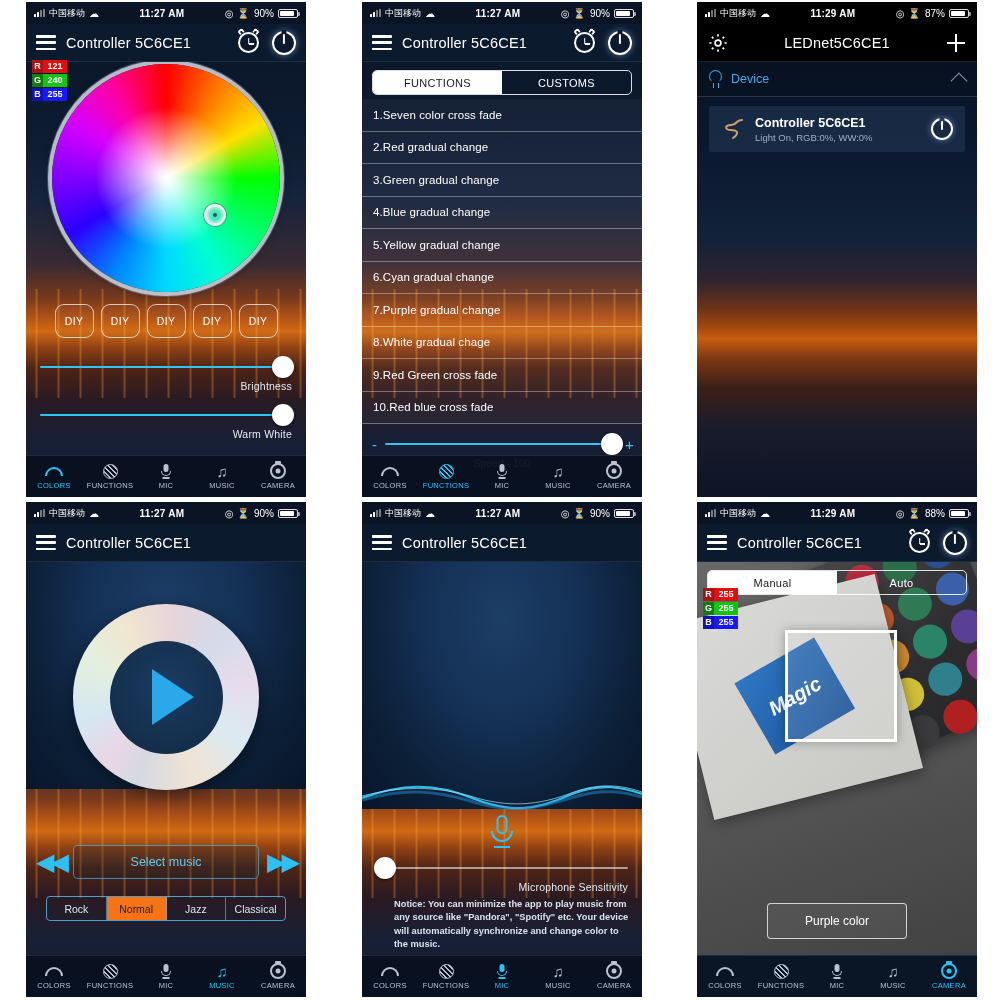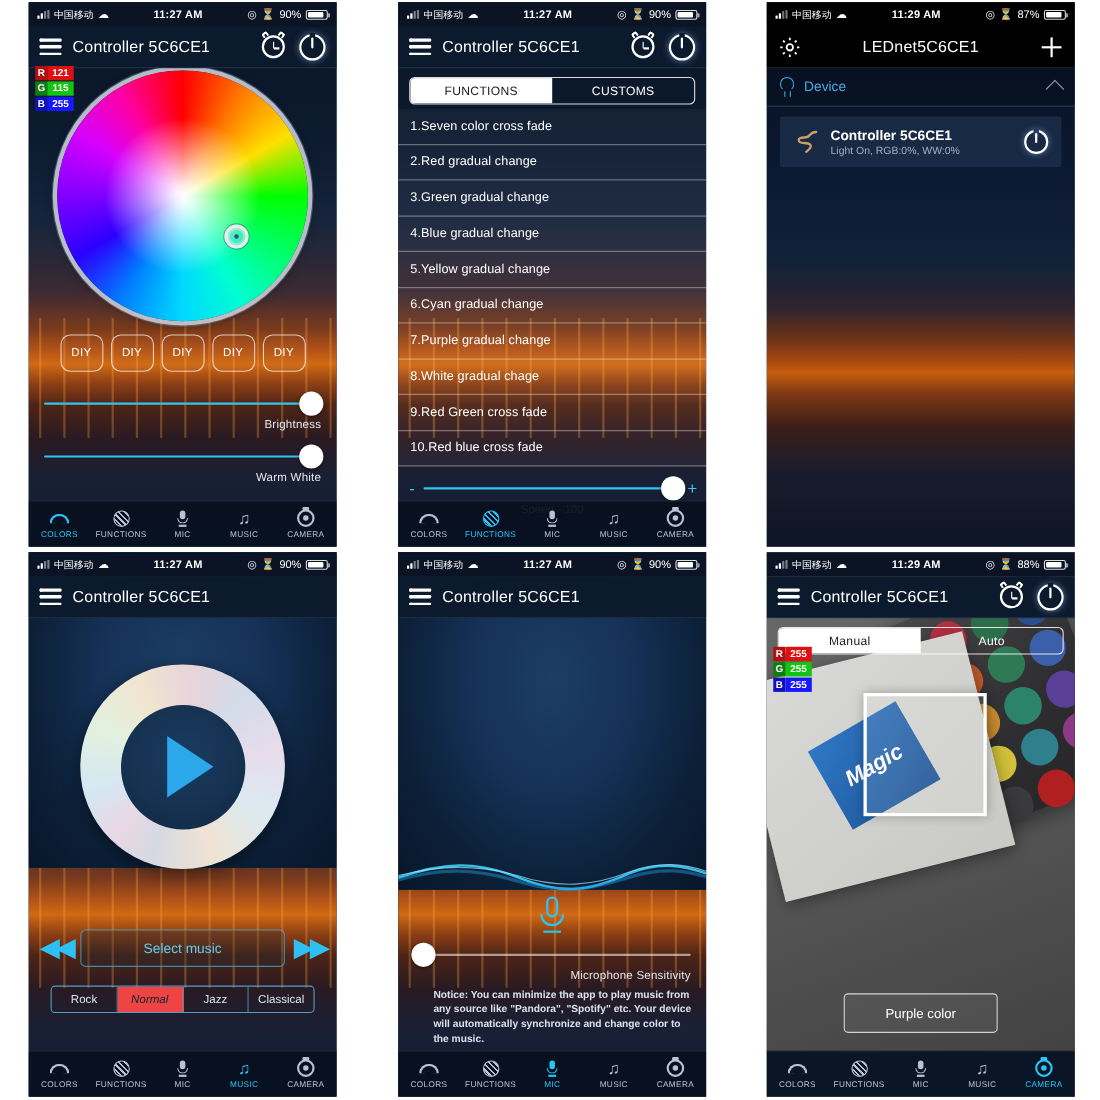--- a/index.html
+++ b/index.html
@@ -339,21 +339,21 @@
     flex:1; height:34px; border:1px solid rgba(80,190,230,0.65); border-radius:5px;
     display:flex;align-items:center;justify-content:center;
     color:#63c9ef; font-size:12.5px; background: rgba(10,40,60,0.25);
   }
   .genre-row {
     position:relative; z-index:4; margin:10px 10px 0; height:25px;
     display:flex; border:1px solid rgba(90,190,235,0.8); border-radius:4px; overflow:hidden;
   }
   .genre { flex:1; display:flex;align-items:center;justify-content:center; font-size:10.5px; color:#d6e6ef; border-right:1px solid rgba(90,190,235,0.6);}
   .genre:last-child{border-right:none;}
-  .genre.on { background:#ef4444; color:#0a2231; font-weight:500;font-style:italic;}
+  .genre.on { background:#f97316; color:#0a2231; font-weight:500;}
 
   
   .mic-big { position:relative; z-index:4; display:flex; justify-content:center; margin-top:2px; }
   .mic-glyph { position:relative; width:26px;height:34px;}
   .mic-glyph i { position:absolute; left:50%;transform:translateX(-50%); top:0; width:11px;height:19px;border-radius:6px;border:2.4px solid #2ec3f5;}
   .mic-glyph b { position:absolute; left:50%;transform:translateX(-50%); top:16px; width:22px;height:11px;border:2.4px solid #2ec3f5;border-top:none;border-radius:0 0 12px 12px;}
   .mic-glyph s { position:absolute; left:50%;transform:translateX(-50%); bottom:1px; width:16px;height:2.4px;background:#2ec3f5;}
   .notice {
     position:relative; z-index:4; margin:8px 8px 0;
     font-size:9.3px; line-height:1.42; color:#d9e3ef; font-weight:600;
@@ -454,21 +454,21 @@
       </div>
     </div>
 
     <div class="rgb-readout" style="top:58px">
       <div class="rgb-row rgb-r">
         <span class="lbl">R</span>
         <span class="val">121</span>
       </div>
       <div class="rgb-row rgb-g">
         <span class="lbl">G</span>
-        <span class="val">115</span>
+        <span class="val">240</span>
       </div>
       <div class="rgb-row rgb-b">
         <span class="lbl">B</span>
         <span class="val">255</span>
       </div>
     </div>
 
     <div class="wheel-wrap">
       <div class="wheel">
         <div class="wheel-marker" style="left:152px; top:140px;"></div>

